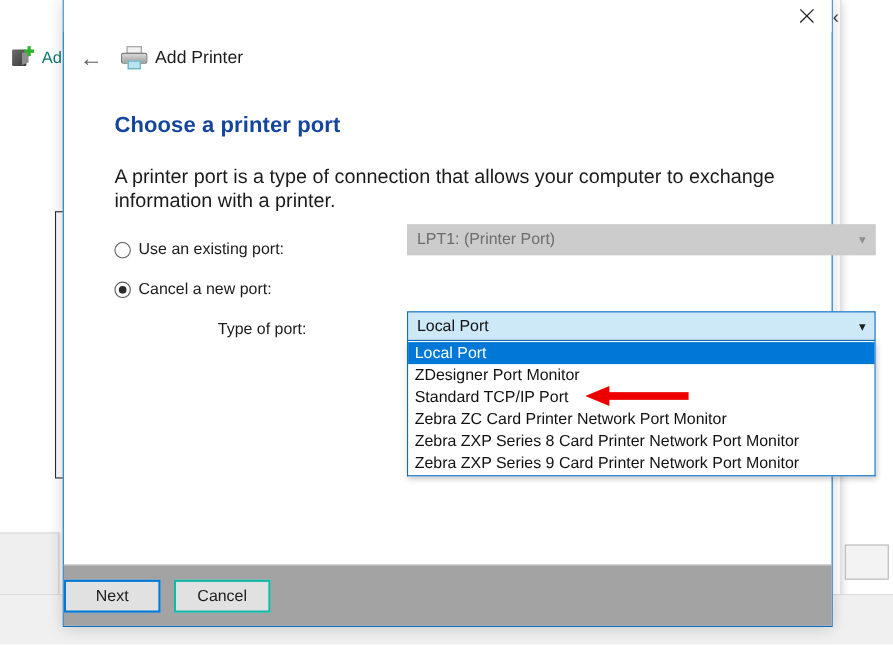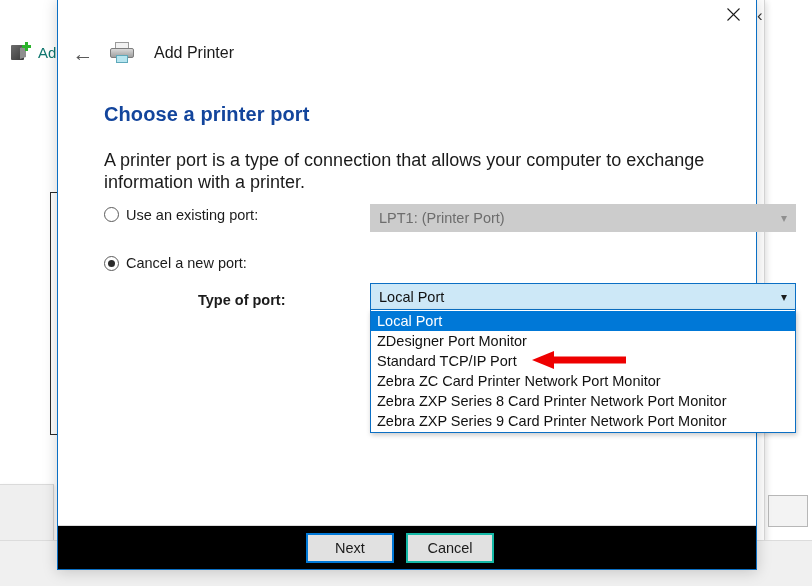--- a/index.html
+++ b/index.html
@@ -101,34 +101,34 @@
   }
   .printer-icon .mid {
     position: absolute; left: 0px; top: 6px; width: 24px; height: 10px;
     background: linear-gradient(#d9d9d9,#9f9f9f); border: 1px solid #7d7d7d; border-radius: 2px;
   }
   .printer-icon .paper {
     position: absolute; left: 6px; top: 13px; width: 12px; height: 8px;
     background: #b7e5ef; border: 1px solid #5fa9bb;
   }
   .app-title {
-    margin-left: 20px; font-size: 16px; color: #1b1b1b;
+    margin-left: 7px; font-size: 16px; color: #1b1b1b;
   }
 
   .page-heading {
     position: absolute; left: 46px; top: 104px;
     font-size: 20px; color: #13459c; font-weight: 700; letter-spacing: 0.1px;
   }
   .page-desc {
     position: absolute; left: 46px; top: 150px; width: 608px;
     font-size: 18px; color: #1b1b1b; line-height: 22px;
   }
 
   .row-existing {
-    position: absolute; left: 46px; top: 208px; display: flex; align-items: flex-start;
+    position: absolute; left: 46px; top: 220px; display: flex; align-items: flex-end;
   }
   .row-create {
     position: absolute; left: 46px; top: 256px; display: flex; align-items: center;
   }
   .radio {
     width: 15px; height: 15px; border: 1px solid #5b5b5b; border-radius: 50%;
     background: #fff; position: relative; flex: 0 0 auto;
   }
   .radio.checked::after {
     content: ""; position: absolute; left: 3px; top: 3px; width: 7px; height: 7px;
@@ -138,21 +138,21 @@
 
   .combo-disabled {
     position: absolute; left: 312px; top: 205px; width: 426px; height: 28px;
     background: #cccccc; border: 1px solid #cccccc;
     display: flex; align-items: center; padding: 0 8px;
     font-size: 14.5px; color: #6d6d6d;
   }
   .combo-disabled .chev { margin-left: auto; color: #8f8f8f; font-size: 12px; }
 
   .type-label {
-    position: absolute; left: 140px; top: 293px; font-size: 14.5px; color: #1b1b1b; font-weight: bold;
+    position: absolute; left: 140px; top: 293px; font-size: 14.5px; color: #1b1b1b;
   }
 
   .combo-open {
     position: absolute; left: 312px; top: 284px; width: 426px; height: 27px;
     background: #cde8f7; border: 1px solid #0b6fc4;
     display: flex; align-items: center; padding: 0 8px;
     font-size: 14.5px; color: #111;
   }
   .combo-open .chev { margin-left: auto; color: #1d1d1d; font-size: 12px; }
 
@@ -165,23 +165,23 @@
   .dd-item {
     height: 20px; line-height: 20px; padding-left: 6px;
     font-size: 14.5px; color: #111; white-space: nowrap; cursor: default;
   }
   .dd-item.selected { background: #0078d7; color: #ffffff; }
 
   
   .annot-arrow { position: absolute; left: 474px; top: 350px; width: 100px; height: 22px; }
 
   .footer {
-    position: absolute; left: 0; bottom: 0; width: 100%; height: 44px;
-    background: #000000; border-top: 1px solid #dcdcdc;
-    display: flex; align-items: center; justify-content: center; padding-right: 14px; gap: 12px;
+    position: absolute; left: 0; bottom: 0; width: 100%; height: 56px;
+    background: #a3a3a3; border-top: 1px solid #dcdcdc;
+    display: flex; align-items: center; justify-content: flex-start; padding-right: 14px; gap: 12px;
   }
   .btn {
     width: 88px; height: 30px; font-size: 14.5px; color: #1b1b1b;
     background: #e1e1e1; border: 2px solid #14b8a6;
     display: flex; align-items: center; justify-content: center; cursor: default;
   }
   .btn.default { border: 2px solid #0078d7; background: #e1e1e1; }
 </style>
 </head>
 <body>

